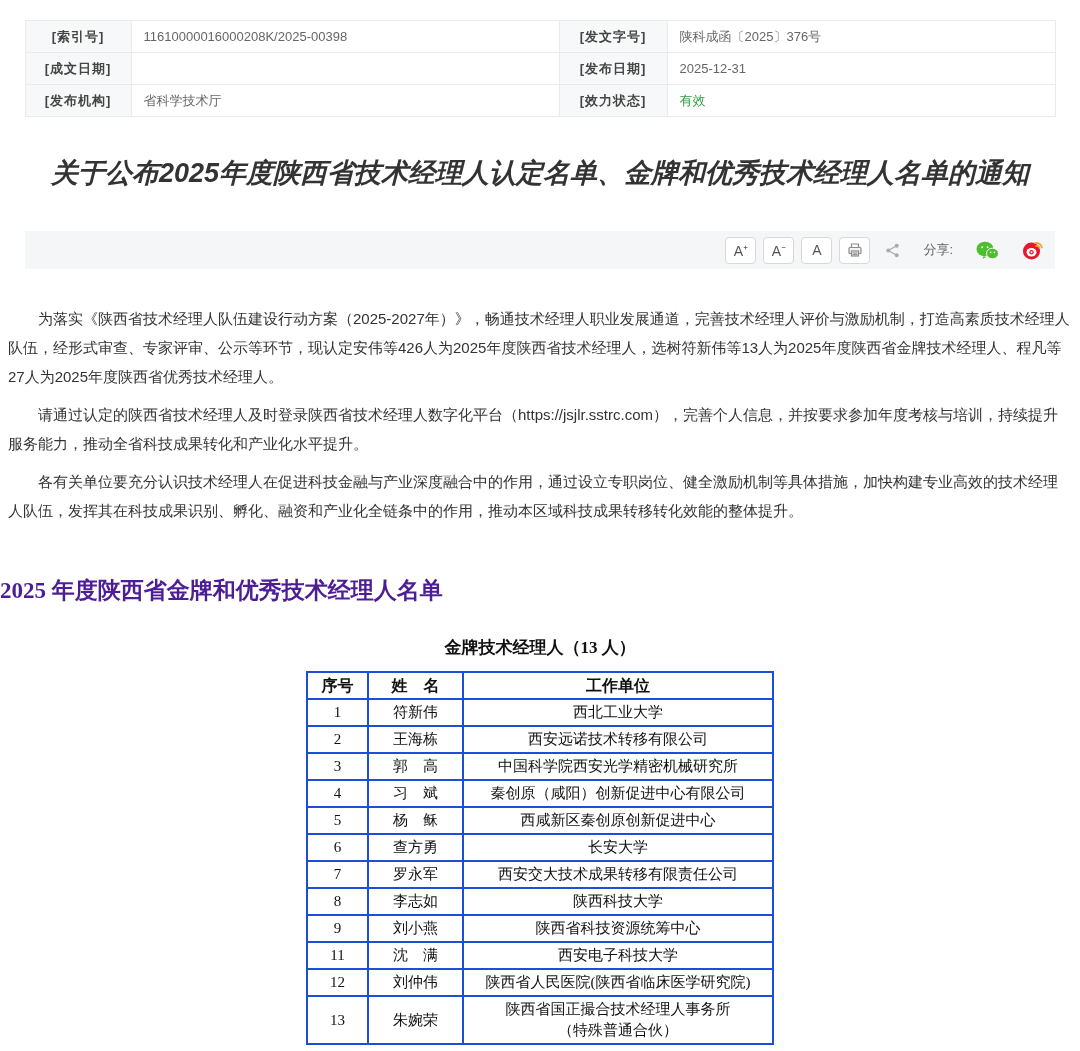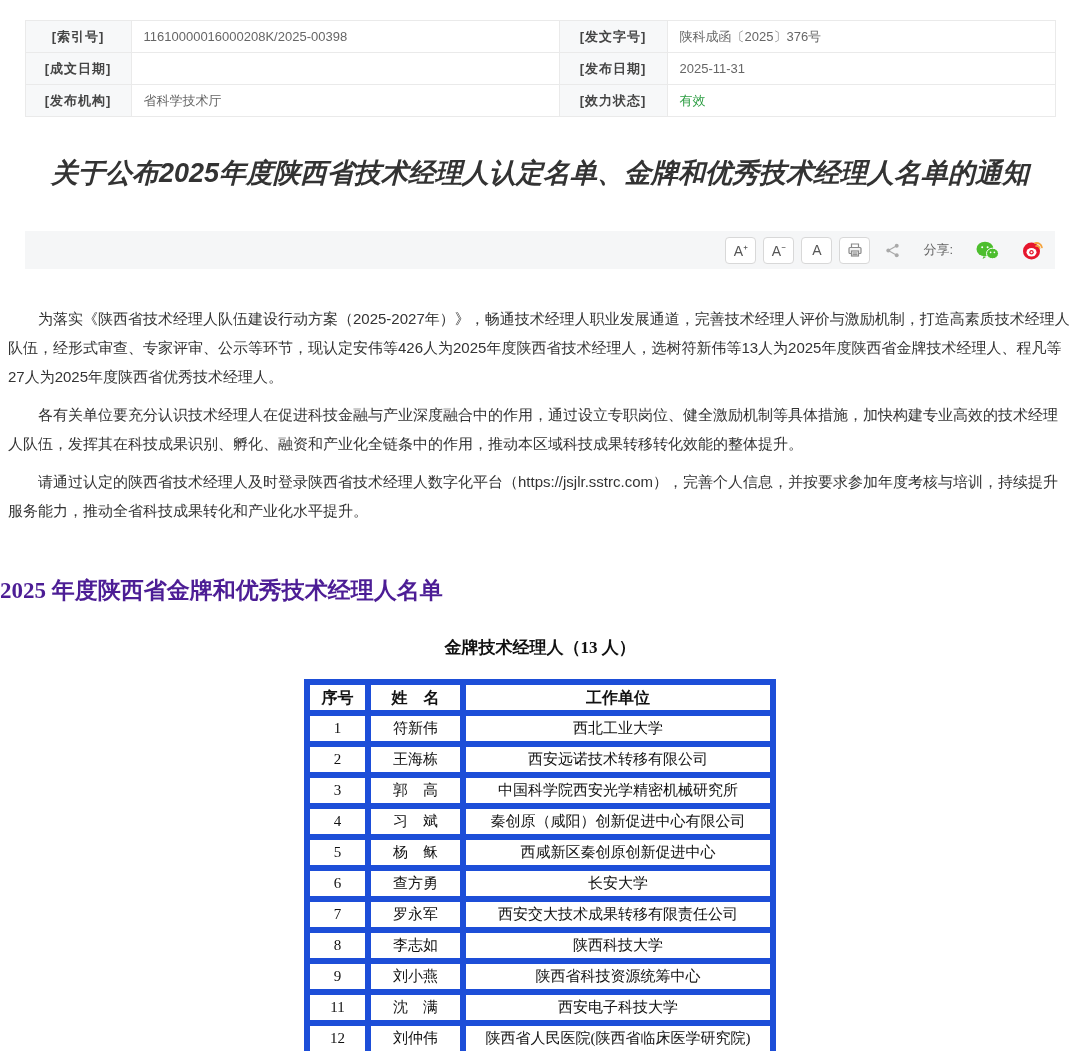--- a/index.html
+++ b/index.html
@@ -48,28 +48,28 @@
   .article{padding:26px 8px 0;font-size:15px;line-height:29px;color:#333;}
   .article p{margin:9px 0;}
   .article p.indent{text-indent:2em;}
   
   .list-title{
     font-family:"Liberation Serif","DejaVu Serif",serif;
     font-weight:bold;font-size:23px;color:#4c1d95;margin:50px 0 0;
   }
   .list-subtitle{
     text-align:center;font-family:"Liberation Serif","DejaVu Serif",serif;
-    font-weight:bold;font-size:17px;color:#111;margin:30px 0 20px;
+    font-weight:bold;font-size:17px;color:#111;margin:30px 0 12px;
   }
   .gold-table{
     margin:0 auto;border-collapse:collapse;table-layout:fixed;width:466px;
     font-family:"Liberation Serif","DejaVu Serif",serif;font-size:15px;color:#111;
   }
   .gold-table th,.gold-table td{
-    border:6px solid #1d4ed8;text-align:center;padding:2px 4px;height:23px;line-height:21px;
+    border:2px solid #1d4ed8;text-align:center;padding:2px 4px;height:23px;line-height:21px;
   }
   .gold-table th{font-weight:bold;font-size:16px;height:26px;}
   .gold-table td.cell-unit{white-space:pre-line;}
 </style>
 </head>
 <body>
 
 <table class="meta-table">
   <colgroup>
       <col style="width:106px">
@@ -81,21 +81,21 @@
       <tr>
     <td class="m-label">[索引号]</td>
     <td class="m-value">11610000016000208K/2025-00398</td>
     <td class="m-label">[发文字号]</td>
     <td class="m-value">陕科成函〔2025〕376号</td>
   </tr>
   <tr>
     <td class="m-label">[成文日期]</td>
     <td class="m-value"></td>
     <td class="m-label">[发布日期]</td>
-    <td class="m-value">2025-11-31</td>
+    <td class="m-value">2025-12-31</td>
   </tr>
   <tr>
     <td class="m-label">[发布机构]</td>
     <td class="m-value">省科学技术厅</td>
     <td class="m-label">[效力状态]</td>
     <td class="m-value valid">有效</td>
   </tr>
 </tbody>
   </table>
 
@@ -148,22 +148,22 @@
           <path d="M13 3.2c3.3-.8 6.3 1 6.9 4.2" stroke="var(--weibo-flame)" stroke-width="1.8" fill="none" stroke-linecap="round"></path>
           <path d="M14 6c1.8-.4 3.3.6 3.7 2.3" stroke="var(--weibo-flame)" stroke-width="1.5" fill="none" stroke-linecap="round"></path>
         </svg>
       </span>
     </div>
   </div>
 </div>
 
 <div class="article">
   <p class="indent">为落实《陕西省技术经理人队伍建设行动方案（2025-2027年）》，畅通技术经理人职业发展通道，完善技术经理人评价与激励机制，打造高素质技术经理人队伍，经形式审查、专家评审、公示等环节，现认定安伟等426人为2025年度陕西省技术经理人，选树符新伟等13人为2025年度陕西省金牌技术经理人、程凡等27人为2025年度陕西省优秀技术经理人。</p>
+  <p class="indent">请通过认定的陕西省技术经理人及时登录陕西省技术经理人数字化平台（https://jsjlr.sstrc.com），完善个人信息，并按要求参加年度考核与培训，持续提升服务能力，推动全省科技成果转化和产业化水平提升。</p>
   <p class="indent">各有关单位要充分认识技术经理人在促进科技金融与产业深度融合中的作用，通过设立专职岗位、健全激励机制等具体措施，加快构建专业高效的技术经理人队伍，发挥其在科技成果识别、孵化、融资和产业化全链条中的作用，推动本区域科技成果转移转化效能的整体提升。</p>
-  <p class="indent">请通过认定的陕西省技术经理人及时登录陕西省技术经理人数字化平台（https://jsjlr.sstrc.com），完善个人信息，并按要求参加年度考核与培训，持续提升服务能力，推动全省科技成果转化和产业化水平提升。</p>
 </div>
 
 <h2 class="list-title">2025 年度陕西省金牌和优秀技术经理人名单</h2>
 <h3 class="list-subtitle">金牌技术经理人（13 人）</h3>
 
 <table class="gold-table">
   <colgroup>
       <col style="width:61px">
       <col style="width:95px">
       <col style="width:310px">

